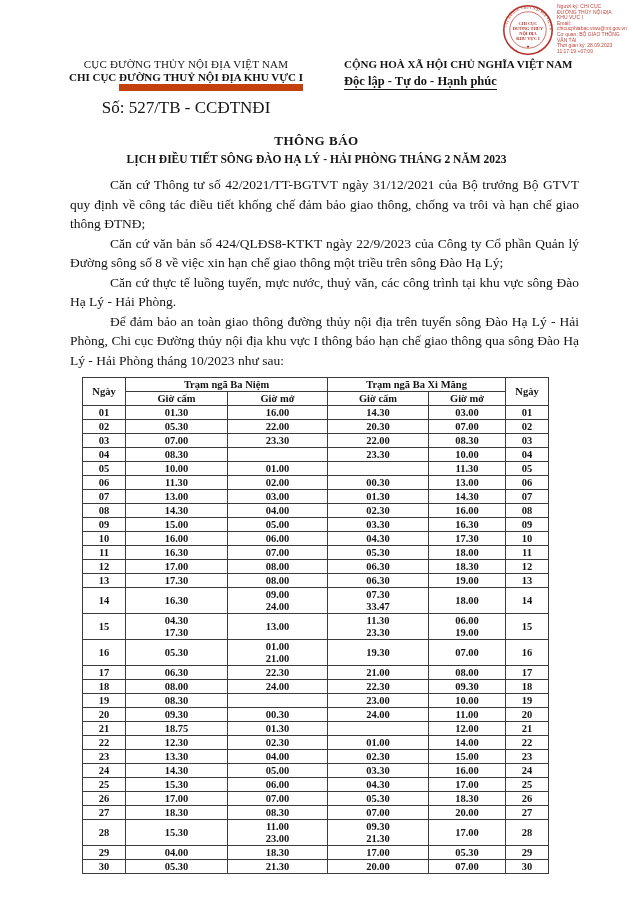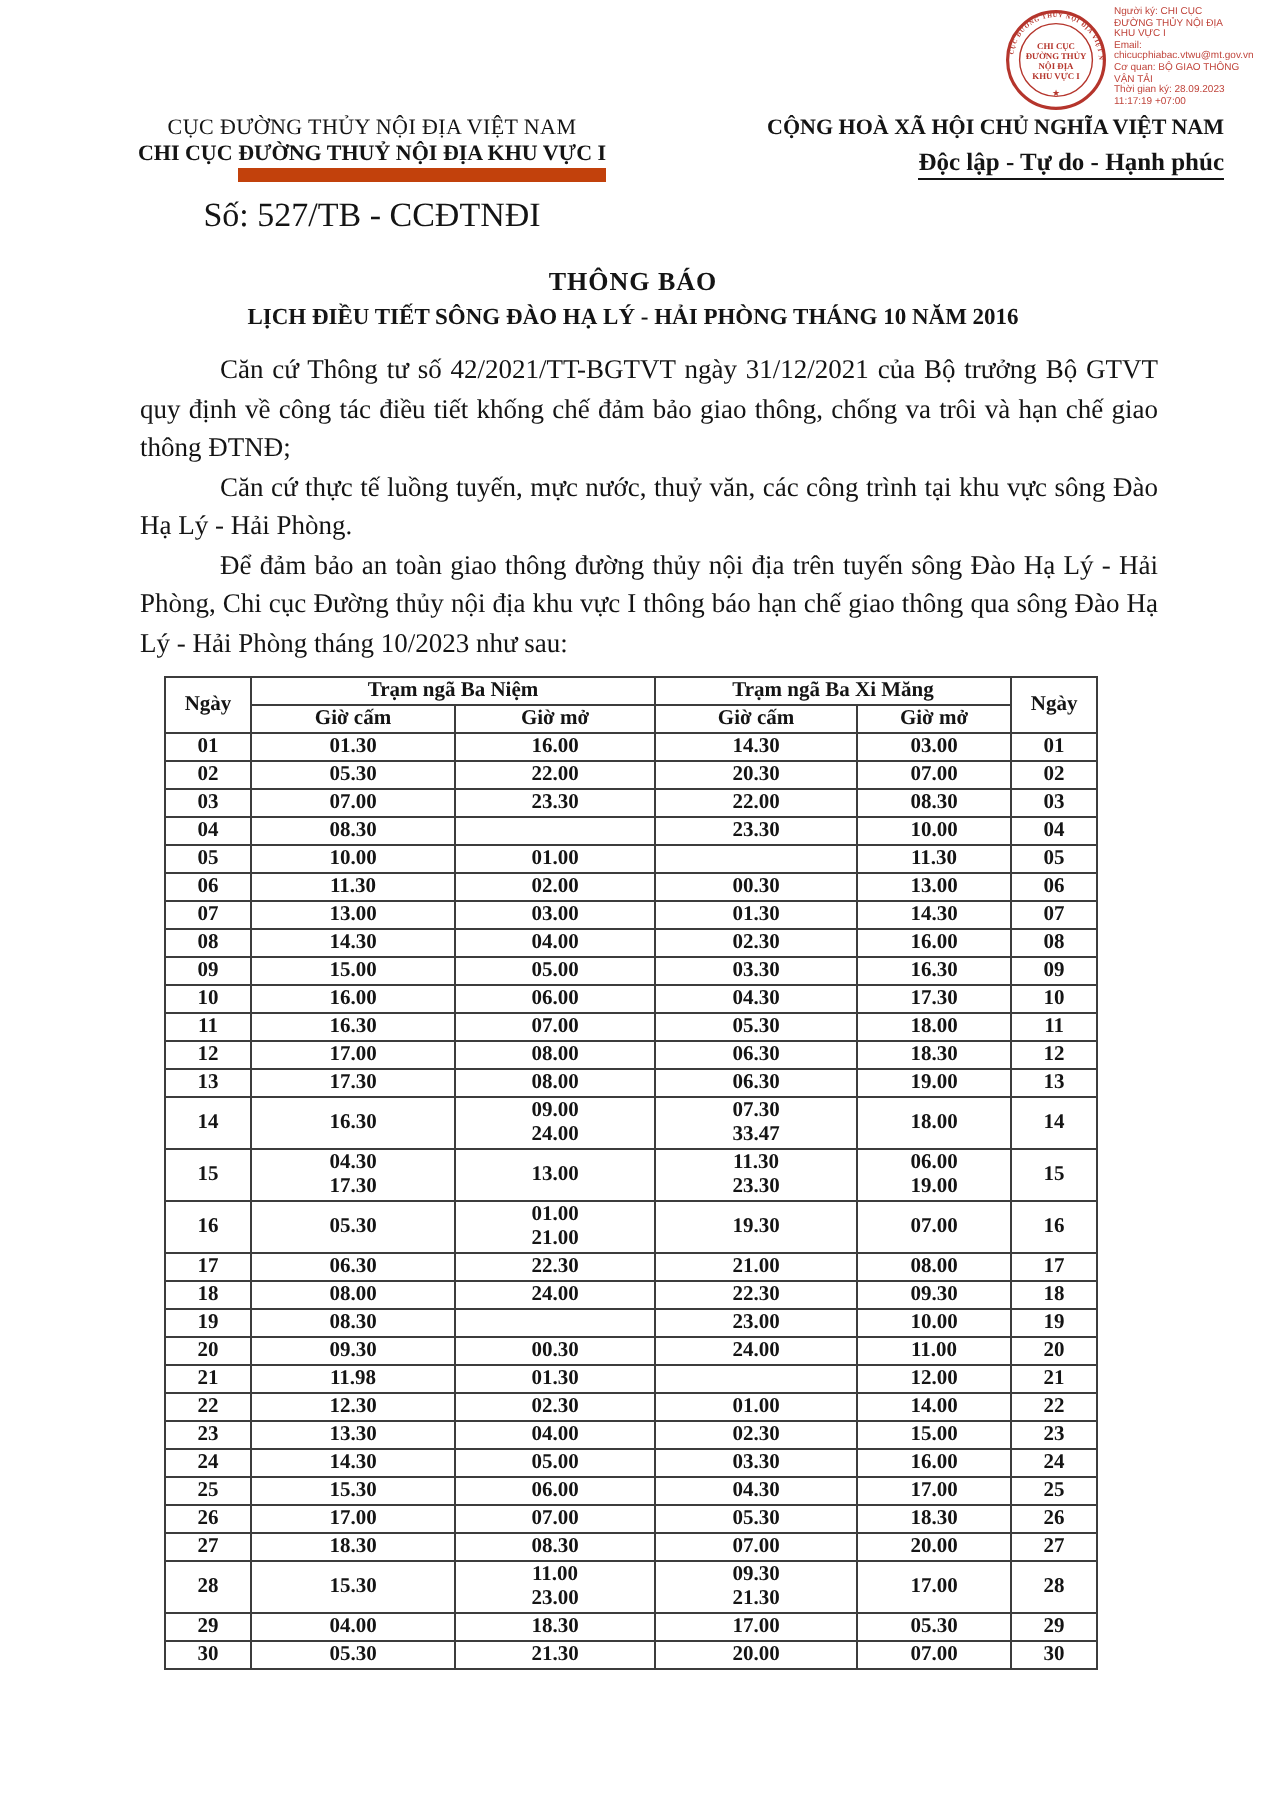--- a/index.html
+++ b/index.html
@@ -20,21 +20,21 @@
     width:73px;
     font-family:"Liberation Sans", sans-serif;
     font-size:5px; line-height:5.6px;
     color:#c0453c;
     white-space:pre-line;
     word-break:break-all;
   }
   
   .header-row { display:flex; padding-top:58px; }
   .header-left { width:308px; margin-left:32px; text-align:center; }
-  .header-right { width:268px; margin-left:4px; text-align:right; }
+  .header-right { width:268px; margin-left:4px; text-align:left; }
   .org-parent { font-size:11px; letter-spacing:.2px; }
   .org-name { font-size:11px; font-weight:bold; margin-top:1px; }
   .org-name .u { border-bottom:7px solid #c2410c; padding-bottom:1px; }
   .doc-number { font-size:17px; margin-top:15px; }
   .motto1 { font-size:11px; font-weight:bold; }
   .motto2 { font-size:12.5px; font-weight:bold; margin-top:4px; }
   .motto2 span { border-bottom:1.4px solid #141414; padding-bottom:1px; }
   .date-line { font-size:12px; font-style:italic; margin-top:8px; }
   
   .title { text-align:center; font-size:13px; font-weight:bold; margin-top:15px; letter-spacing:.5px; }
@@ -95,24 +95,25 @@
       <div class="org-name"><span>CHI CỤC </span><span class="u">ĐƯỜNG THUỶ NỘI ĐỊA KHU VỰC I</span></div>
       <div class="doc-number">Số: 527/TB - CCĐTNĐI</div>
     </div>
     <div class="header-right">
       <div class="motto1">CỘNG HOÀ XÃ HỘI CHỦ NGHĨA VIỆT NAM</div>
       <div class="motto2"><span>Độc lập - Tự do - Hạnh phúc</span></div>
     </div>
   </div>
 
   <div class="title">THÔNG BÁO</div>
-  <div class="subtitle">LỊCH ĐIỀU TIẾT SÔNG ĐÀO HẠ LÝ - HẢI PHÒNG THÁNG 10 NĂM 2016</div>
+  <div class="subtitle">LỊCH ĐIỀU TIẾT SÔNG ĐÀO HẠ LÝ - HẢI PHÒNG THÁNG 2 NĂM 2023</div>
 
   <div class="body-text">
     <p>Căn cứ Thông tư số 42/2021/TT-BGTVT ngày 31/12/2021 của Bộ trưởng Bộ GTVT quy định về công tác điều tiết khống chế đảm bảo giao thông, chống va trôi và hạn chế giao thông ĐTNĐ;</p>
+    <p>Căn cứ văn bản số 424/QLĐS8-KTKT ngày 22/9/2023 của Công ty Cổ phần Quản lý Đường sông số 8 về việc xin hạn chế giao thông một triều trên sông Đào Hạ Lý;</p>
     <p>Căn cứ thực tế luồng tuyến, mực nước, thuỷ văn, các công trình tại khu vực sông Đào Hạ Lý - Hải Phòng.</p>
     <p>Để đảm bảo an toàn giao thông đường thủy nội địa trên tuyến sông Đào Hạ Lý - Hải Phòng, Chi cục Đường thủy nội địa khu vực I thông báo hạn chế giao thông qua sông Đào Hạ Lý - Hải Phòng tháng 10/2023 như sau:</p>
   </div>
 
   <table class="schedule">
     <colgroup>
       <col style="width:43px">
         <col style="width:102px">
         <col style="width:100px">
       <col style="width:101px">
@@ -295,21 +296,21 @@
         <tr>
           <td>20</td>
           <td>09.30</td>
           <td>00.30</td>
           <td>24.00</td>
           <td>11.00</td>
           <td>20</td>
         </tr>
         <tr>
           <td>21</td>
-          <td>11.98</td>
+          <td>18.75</td>
           <td>01.30</td>
           <td></td>
           <td>12.00</td>
           <td>21</td>
         </tr>
         <tr>
           <td>22</td>
           <td>12.30</td>
           <td>02.30</td>
           <td>01.00</td>

